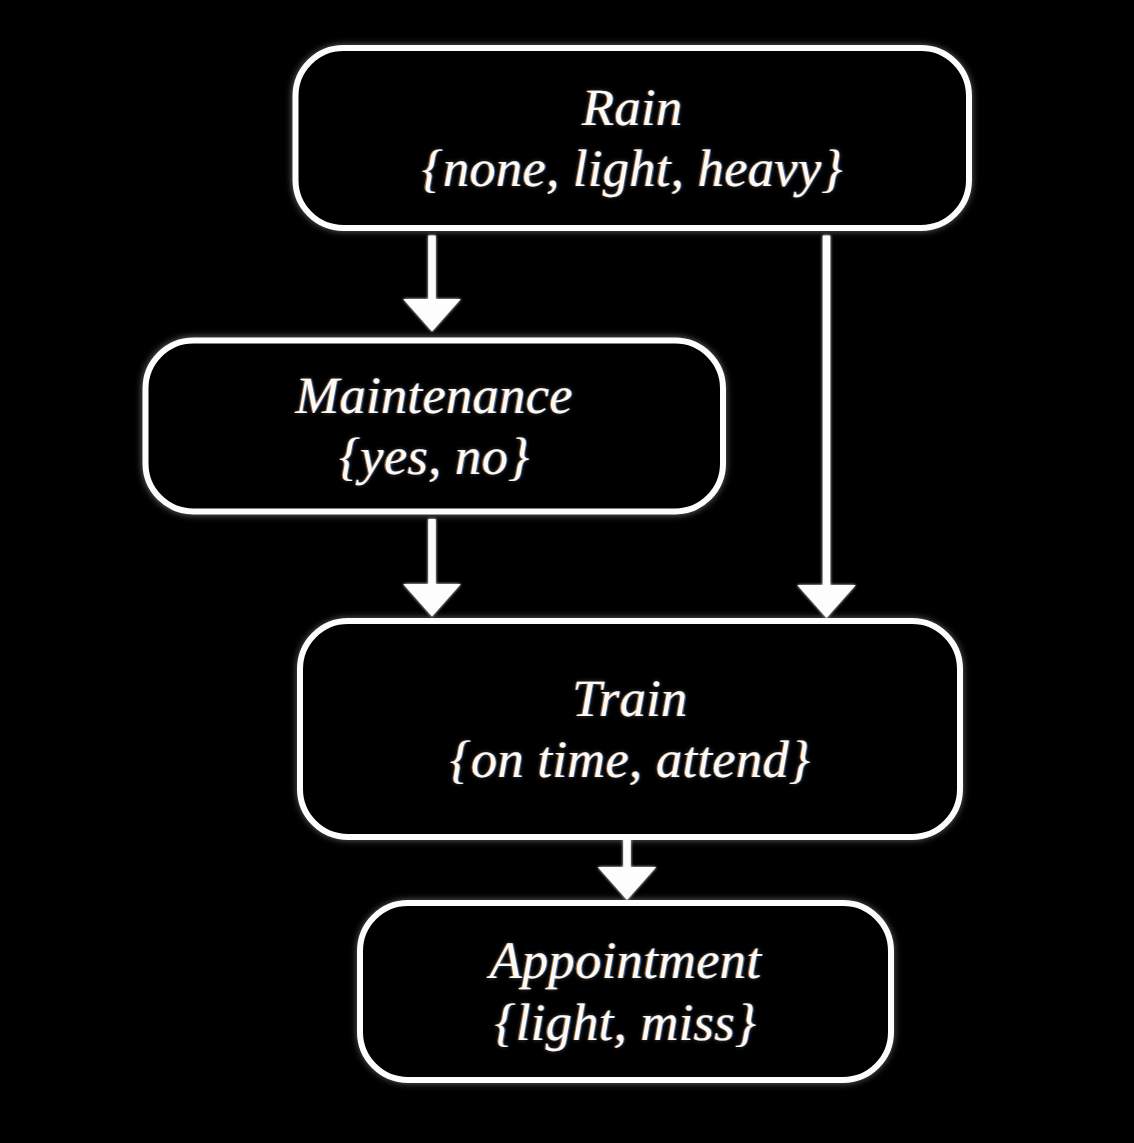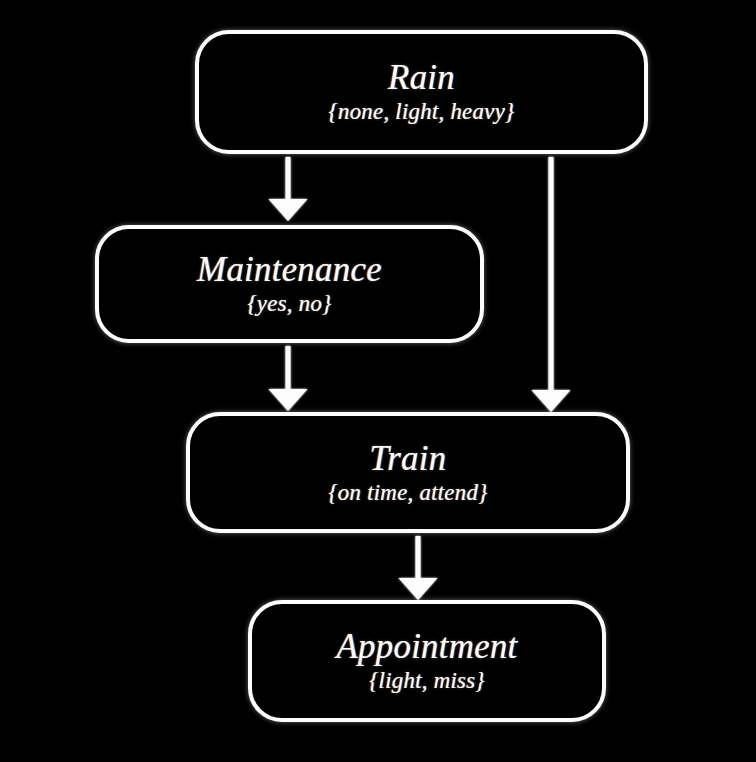--- a/index.html
+++ b/index.html
@@ -55,27 +55,27 @@
   .node .states {
     display: block;
     white-space: nowrap;
     letter-spacing: 0.2px;
     text-shadow:
       -0.7px 0 0 rgba(255,168,96,0.55),
        0.7px 0 0 rgba(120,170,255,0.55),
        0 0 3px rgba(255,255,255,0.30);
   }
   .node .name   { font-size: 35px; margin-bottom: 1px; }
-  .node .states { font-size: 23px; }
+  .node .states { font-size: 35px; }
 
   
   #node-rain        { left: 195px; top: 30px;  width: 453px; height: 124px; }
   #node-maintenance { left: 95px;  top: 225px; width: 389px; height: 118px; }
-  #node-train       { left: 186px; top: 412px; width: 444px; height: 121px; }
-  #node-appointment { left: 248px; top: 600px; width: 358px; height: 122px; }
+  #node-train       { left: 198px; top: 412px; width: 444px; height: 148px; }
+  #node-appointment { left: 238px; top: 600px; width: 358px; height: 122px; }
 </style>
 </head>
 <body>
 
 <div id="canvas">
 
   <svg id="edges" viewBox="0 0 756 762" width="756" height="762" aria-hidden="true">
     <defs>
       <marker id="arrowhead" markerWidth="9" markerHeight="9" refX="1.4" refY="4.5" orient="auto" markerUnits="strokeWidth">
         <path d="M0,0.6 L0,8.4 L4.4,4.5 z" fill="#fdfdfd"></path>

